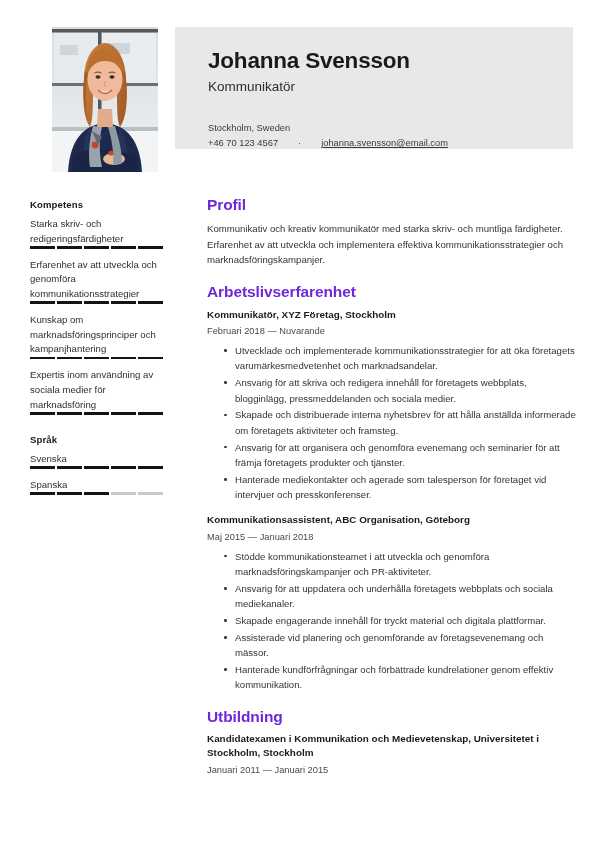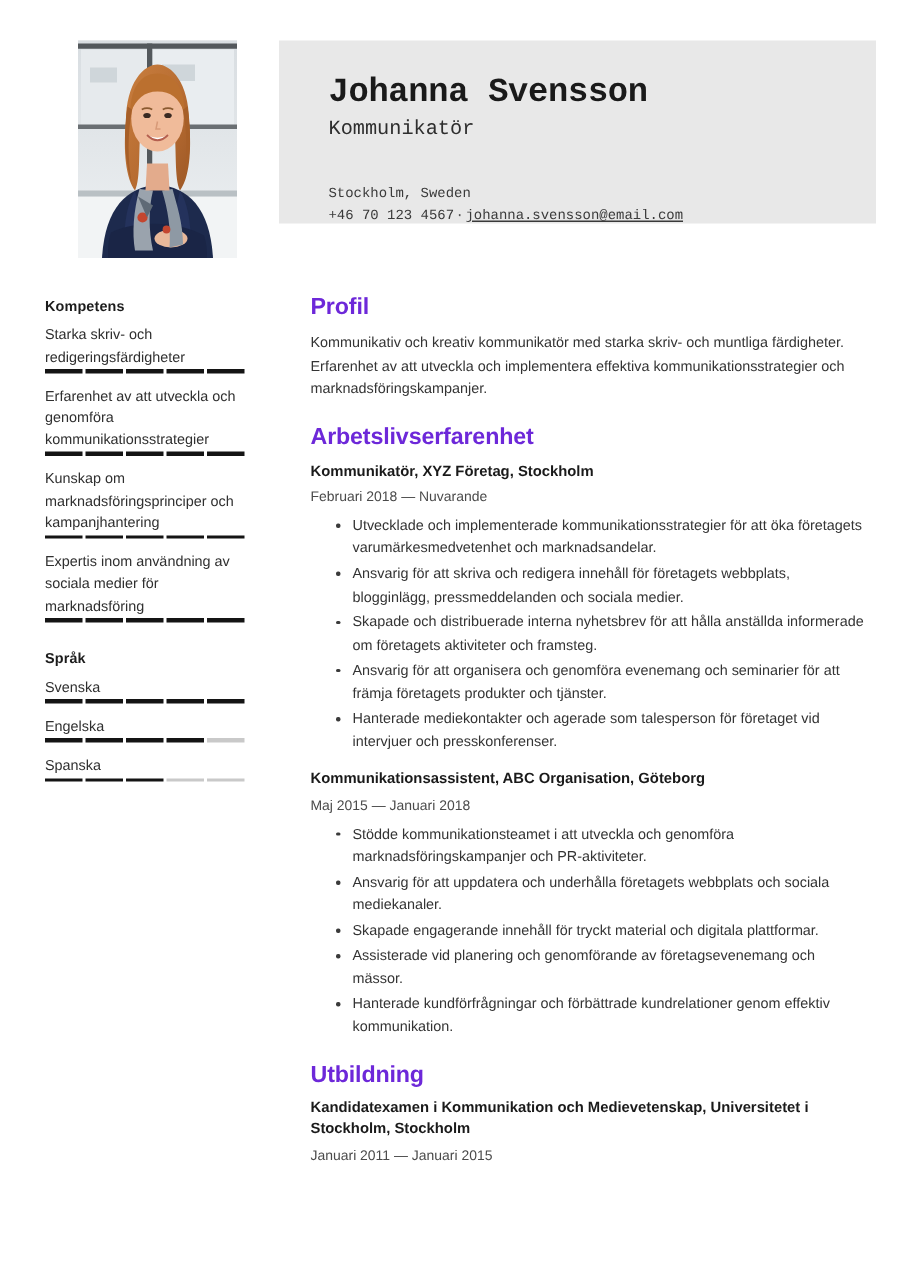--- a/index.html
+++ b/index.html
@@ -19,26 +19,25 @@
   .page {
     position: relative;
     width: 600px;
     height: 848px;
     background: #ffffff;
   }
 
   
   .header-band {
     position: absolute;
-    left: 186px;
+    left: 175px;
     top: 27px;
     width: 398px;
     height: 122px;
     background: #e8e8e8;
-    font-family: Liberation Mono, monospace;
   }
   .header-inner {
     padding: 22px 0 0 33px;
   }
   .full-name {
     font-size: 22.5px;
     font-weight: bold;
     letter-spacing: -0.2px;
     color: #1a1a1a;
     line-height: 1.1;
@@ -53,21 +52,21 @@
   }
   .contact-block {
     margin-top: 26px;
     font-size: 9.3px;
     color: #3a3a3a;
     line-height: 1.62;
   }
   .contact-line2 {
     display: flex;
     align-items: baseline;
-    gap: 0;
+    gap: 19px;
   }
   .contact-sep {
     color: #555;
     padding: 0 1px;
   }
   .email-link {
     color: #3a3a3a;
     text-decoration: underline;
     text-align: center;
   }
@@ -330,30 +329,20 @@
       <div class="side-item-label">Svenska</div>
       <div class="rating">
         <span class="seg on"></span>
         <span class="seg on"></span>
         <span class="seg on"></span>
         <span class="seg on"></span>
         <span class="seg on"></span>
       </div>
     </div>
 
-    <div class="side-item">
-      <div class="side-item-label">Engelska</div>
-      <div class="rating">
-        <span class="seg on"></span>
-        <span class="seg on"></span>
-        <span class="seg on"></span>
-        <span class="seg on"></span>
-        <span class="seg"></span>
-      </div>
-    </div>
 
     <div class="side-item">
       <div class="side-item-label">Spanska</div>
       <div class="rating">
         <span class="seg on"></span>
         <span class="seg on"></span>
         <span class="seg on"></span>
         <span class="seg"></span>
         <span class="seg"></span>
       </div>

